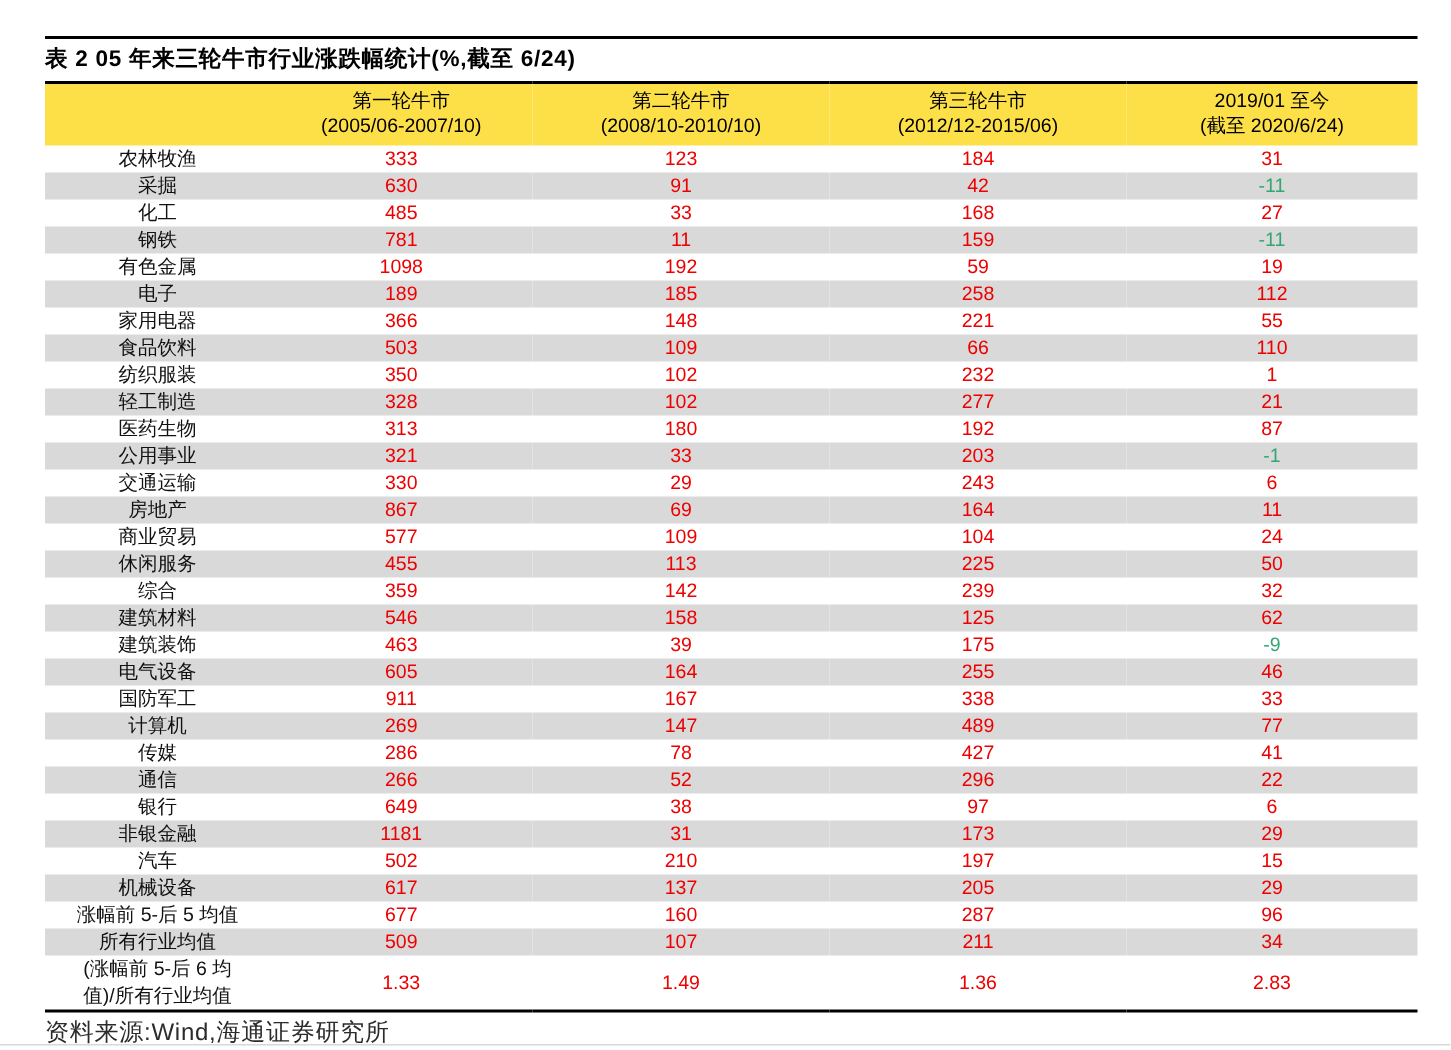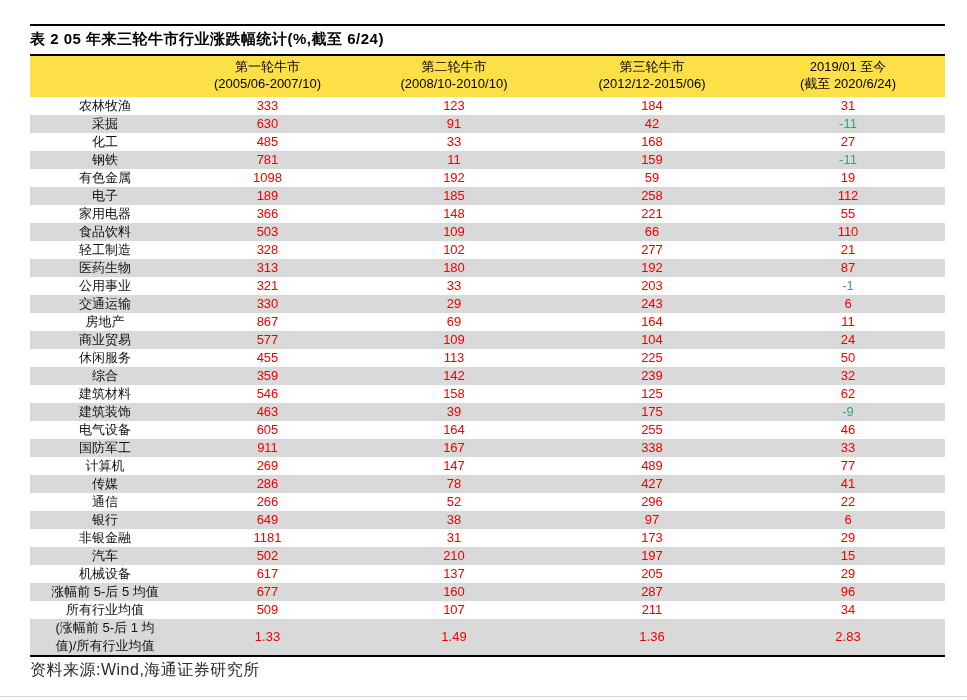--- a/index.html
+++ b/index.html
@@ -173,20 +173,27 @@
             <td class="val pos">55</td>
           </tr>
           <tr>
             <td class="industry">食品饮料</td>
             <td class="val pos">503</td>
             <td class="val pos">109</td>
             <td class="val pos">66</td>
             <td class="val pos">110</td>
           </tr>
           <tr>
+            <td class="industry">纺织服装</td>
+            <td class="val pos">350</td>
+            <td class="val pos">102</td>
+            <td class="val pos">232</td>
+            <td class="val pos">1</td>
+          </tr>
+          <tr>
             <td class="industry">轻工制造</td>
             <td class="val pos">328</td>
             <td class="val pos">102</td>
             <td class="val pos">277</td>
             <td class="val pos">21</td>
           </tr>
           <tr>
             <td class="industry">医药生物</td>
             <td class="val pos">313</td>
             <td class="val pos">180</td>
@@ -320,21 +327,21 @@
             <td class="val pos">96</td>
           </tr>
           <tr>
             <td class="industry">所有行业均值</td>
             <td class="val pos">509</td>
             <td class="val pos">107</td>
             <td class="val pos">211</td>
             <td class="val pos">34</td>
           </tr>
           <tr>
-            <td class="industry">(涨幅前 5-后 1 均
+            <td class="industry">(涨幅前 5-后 6 均
 值)/所有行业均值</td>
             <td class="val pos">1.33</td>
             <td class="val pos">1.49</td>
             <td class="val pos">1.36</td>
             <td class="val pos">2.83</td>
           </tr>
         </tbody>
     </table>
 
     <div class="footer">资料来源:Wind,海通证券研究所</div>

